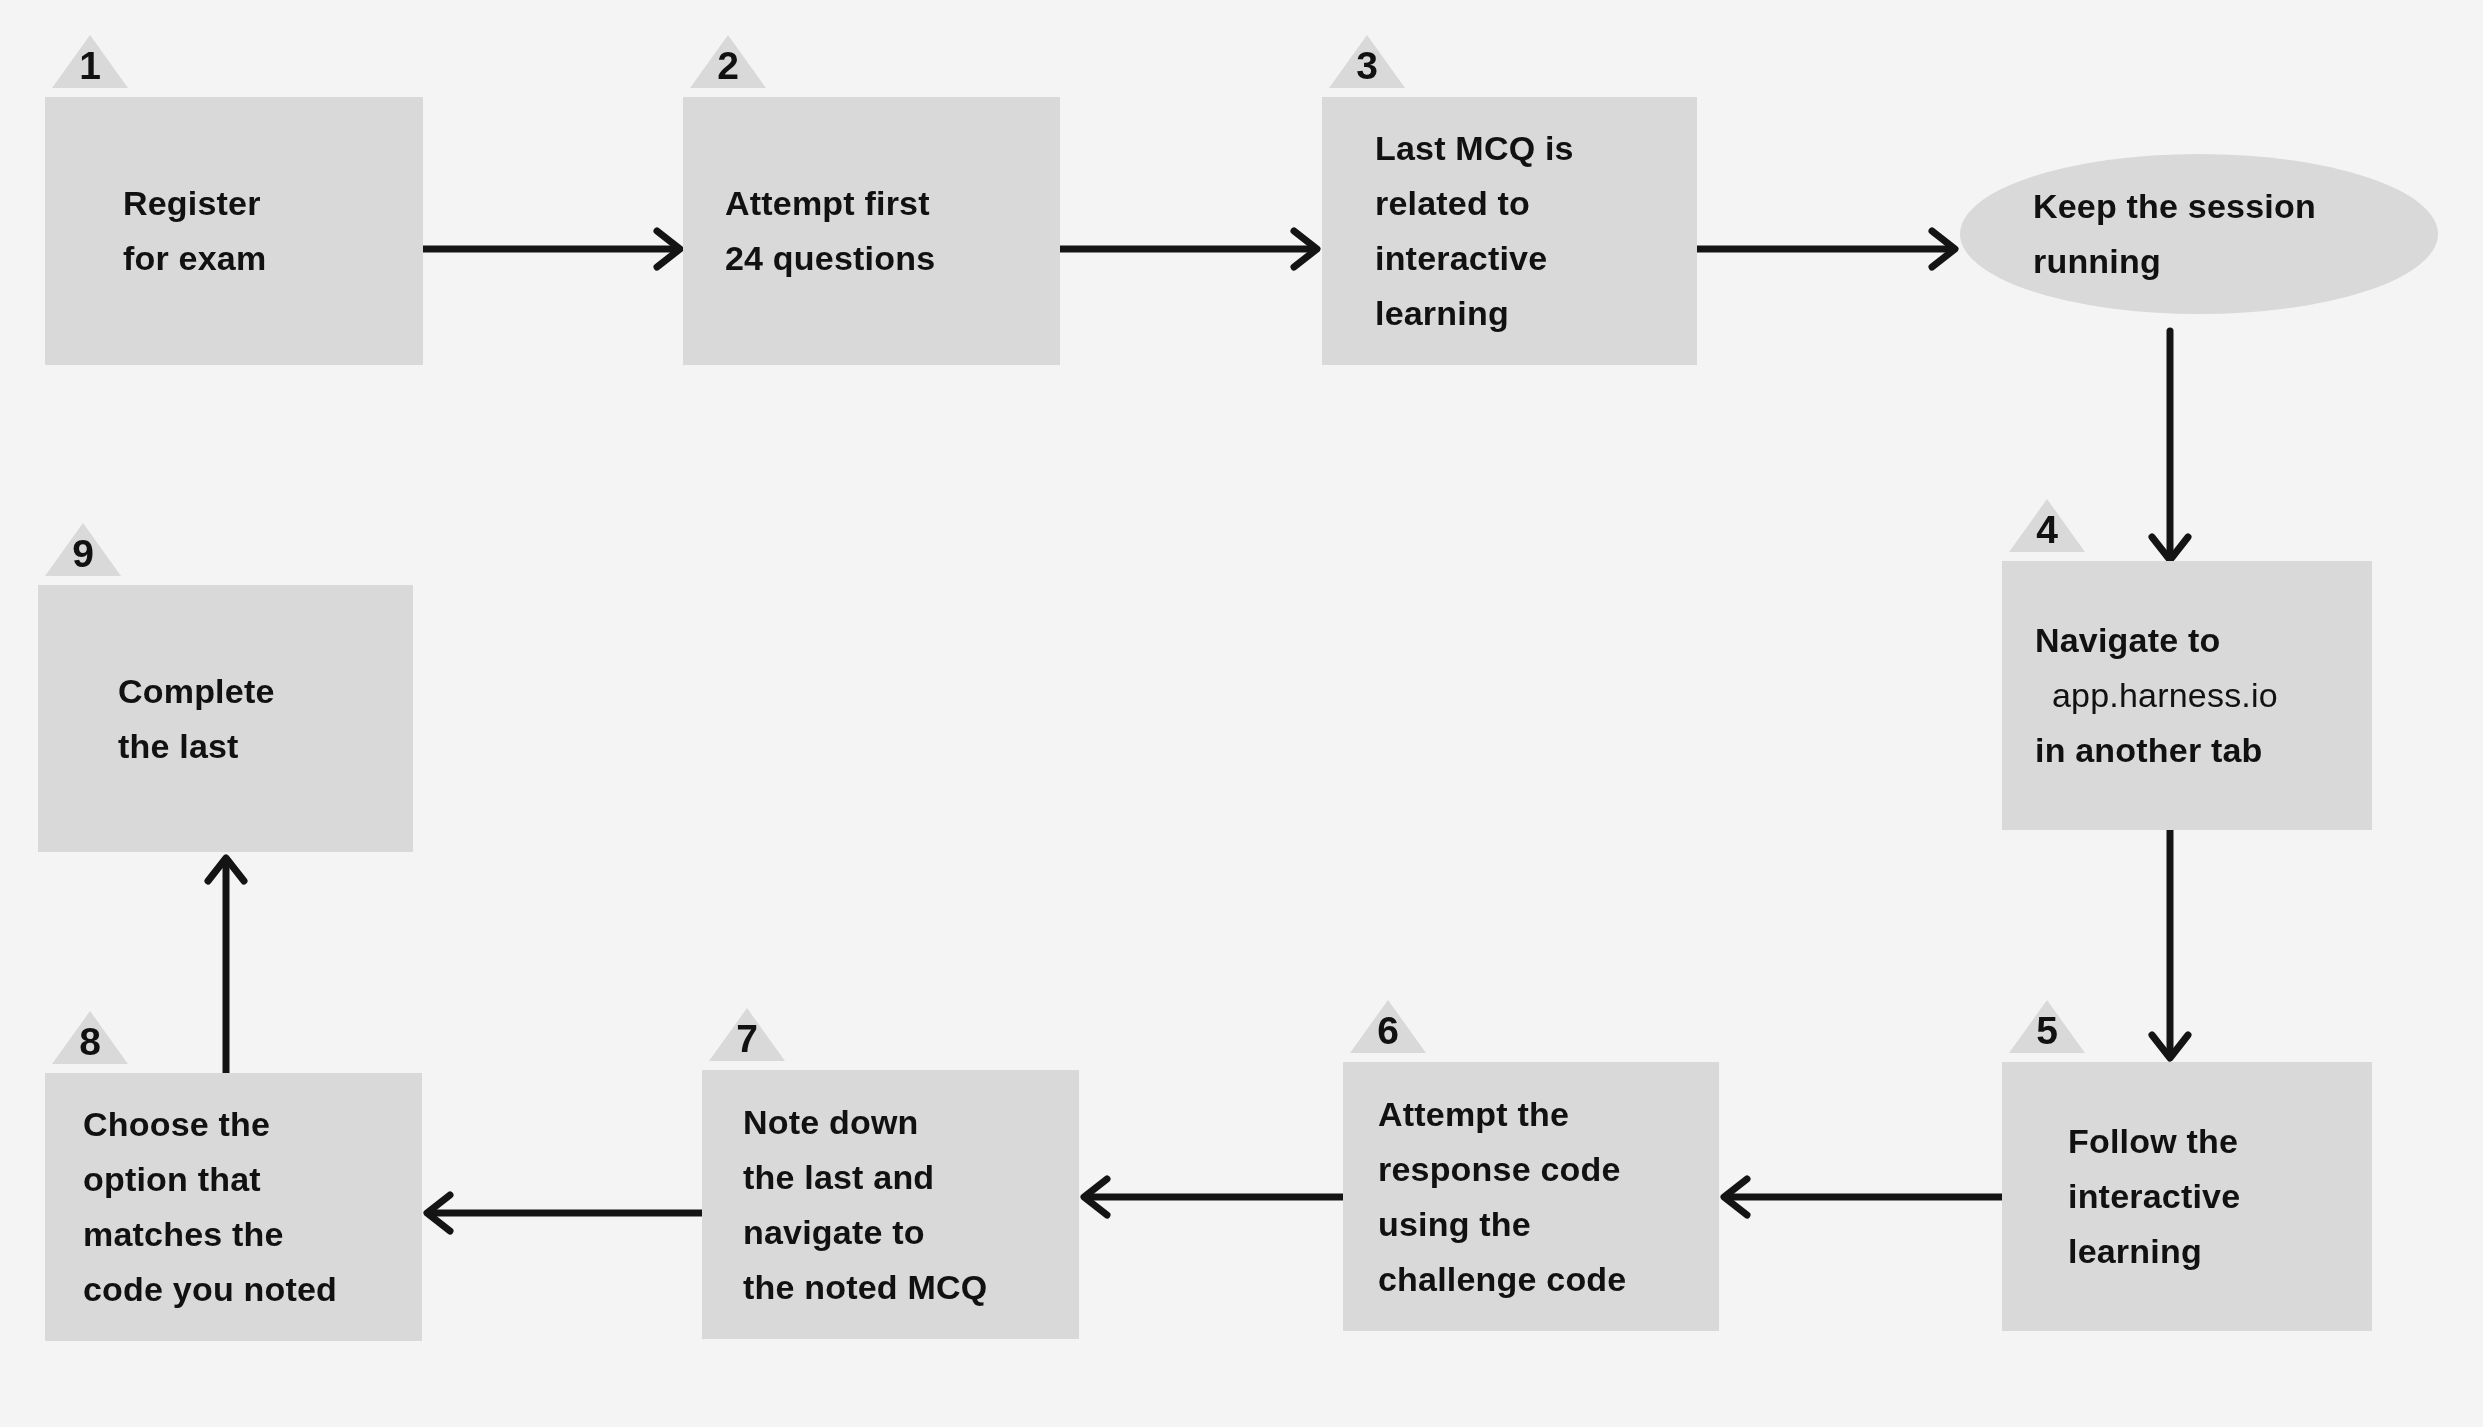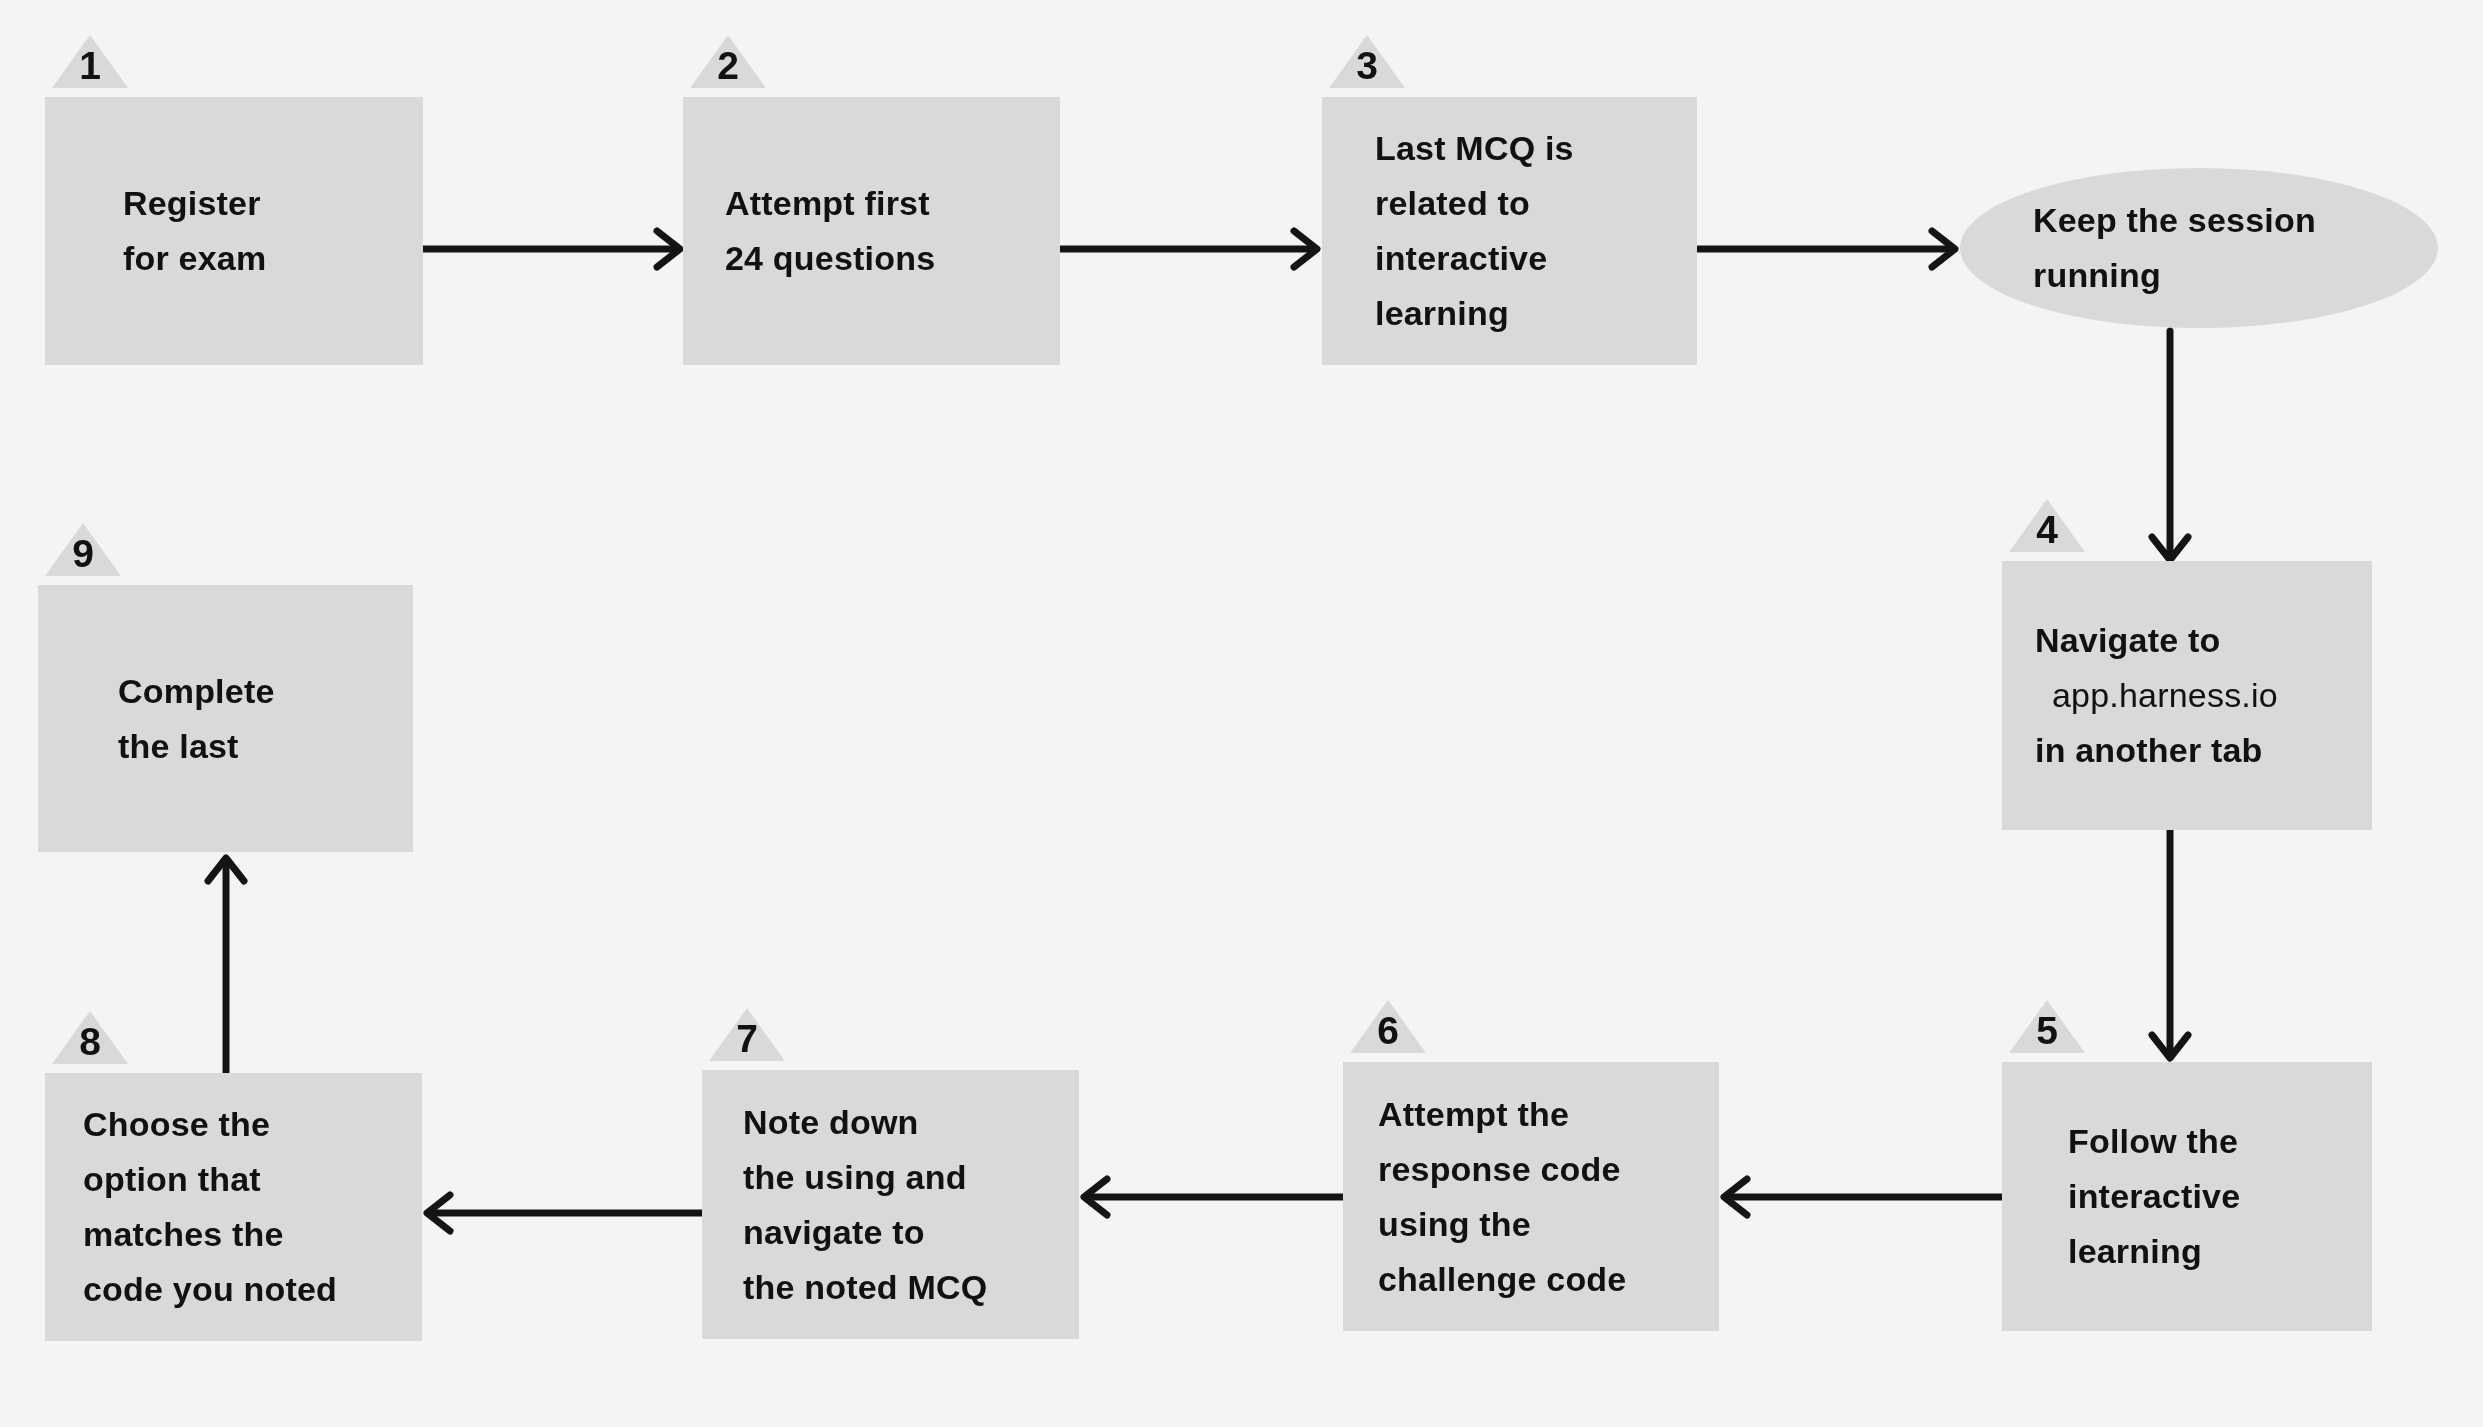--- a/index.html
+++ b/index.html
@@ -38,21 +38,21 @@
     position:absolute;left:0;right:0;bottom:3px;
     text-align:center;
     font-size:39px;font-weight:700;line-height:1;
     color:var(--text,#111111);
   }
 
   
   #n1{left:45px;  top:97px;  width:378px;height:268px;padding-left:78px;}
   #n2{left:683px; top:97px;  width:377px;height:268px;padding-left:42px;}
   #n3{left:1322px;top:97px;  width:375px;height:268px;padding-left:53px;}
-  #ne{left:1960px;top:168px; width:478px;height:160px;padding-left:73px;}
+  #ne{left:1960px;top:154px; width:478px;height:160px;padding-left:73px;}
   #n4{left:2002px;top:561px; width:370px;height:269px;padding-left:33px;}
   #n5{left:2002px;top:1062px;width:370px;height:269px;padding-left:66px;}
   #n6{left:1343px;top:1062px;width:376px;height:269px;padding-left:35px;}
   #n7{left:702px; top:1070px;width:377px;height:269px;padding-left:41px;}
   #n8{left:45px;  top:1073px;width:377px;height:268px;padding-left:38px;}
   #n9{left:38px;  top:585px; width:375px;height:267px;padding-left:80px;}
 
   
   #arrows{
     position:absolute;inset:0;
@@ -172,21 +172,21 @@
     <span class="line">using the</span>
     <span class="line">challenge code</span>
   </div>
 
   <div class="node" id="n7">
     <div class="marker">
       <div class="tri"></div>
       <span class="num">7</span>
     </div>
     <span class="line">Note down</span>
-    <span class="line">the using and</span>
+    <span class="line">the last and</span>
     <span class="line">navigate to</span>
     <span class="line">the noted MCQ</span>
   </div>
 
   <div class="node" id="n8">
     <div class="marker">
       <div class="tri"></div>
       <span class="num">8</span>
     </div>
     <span class="line">Choose the</span>

